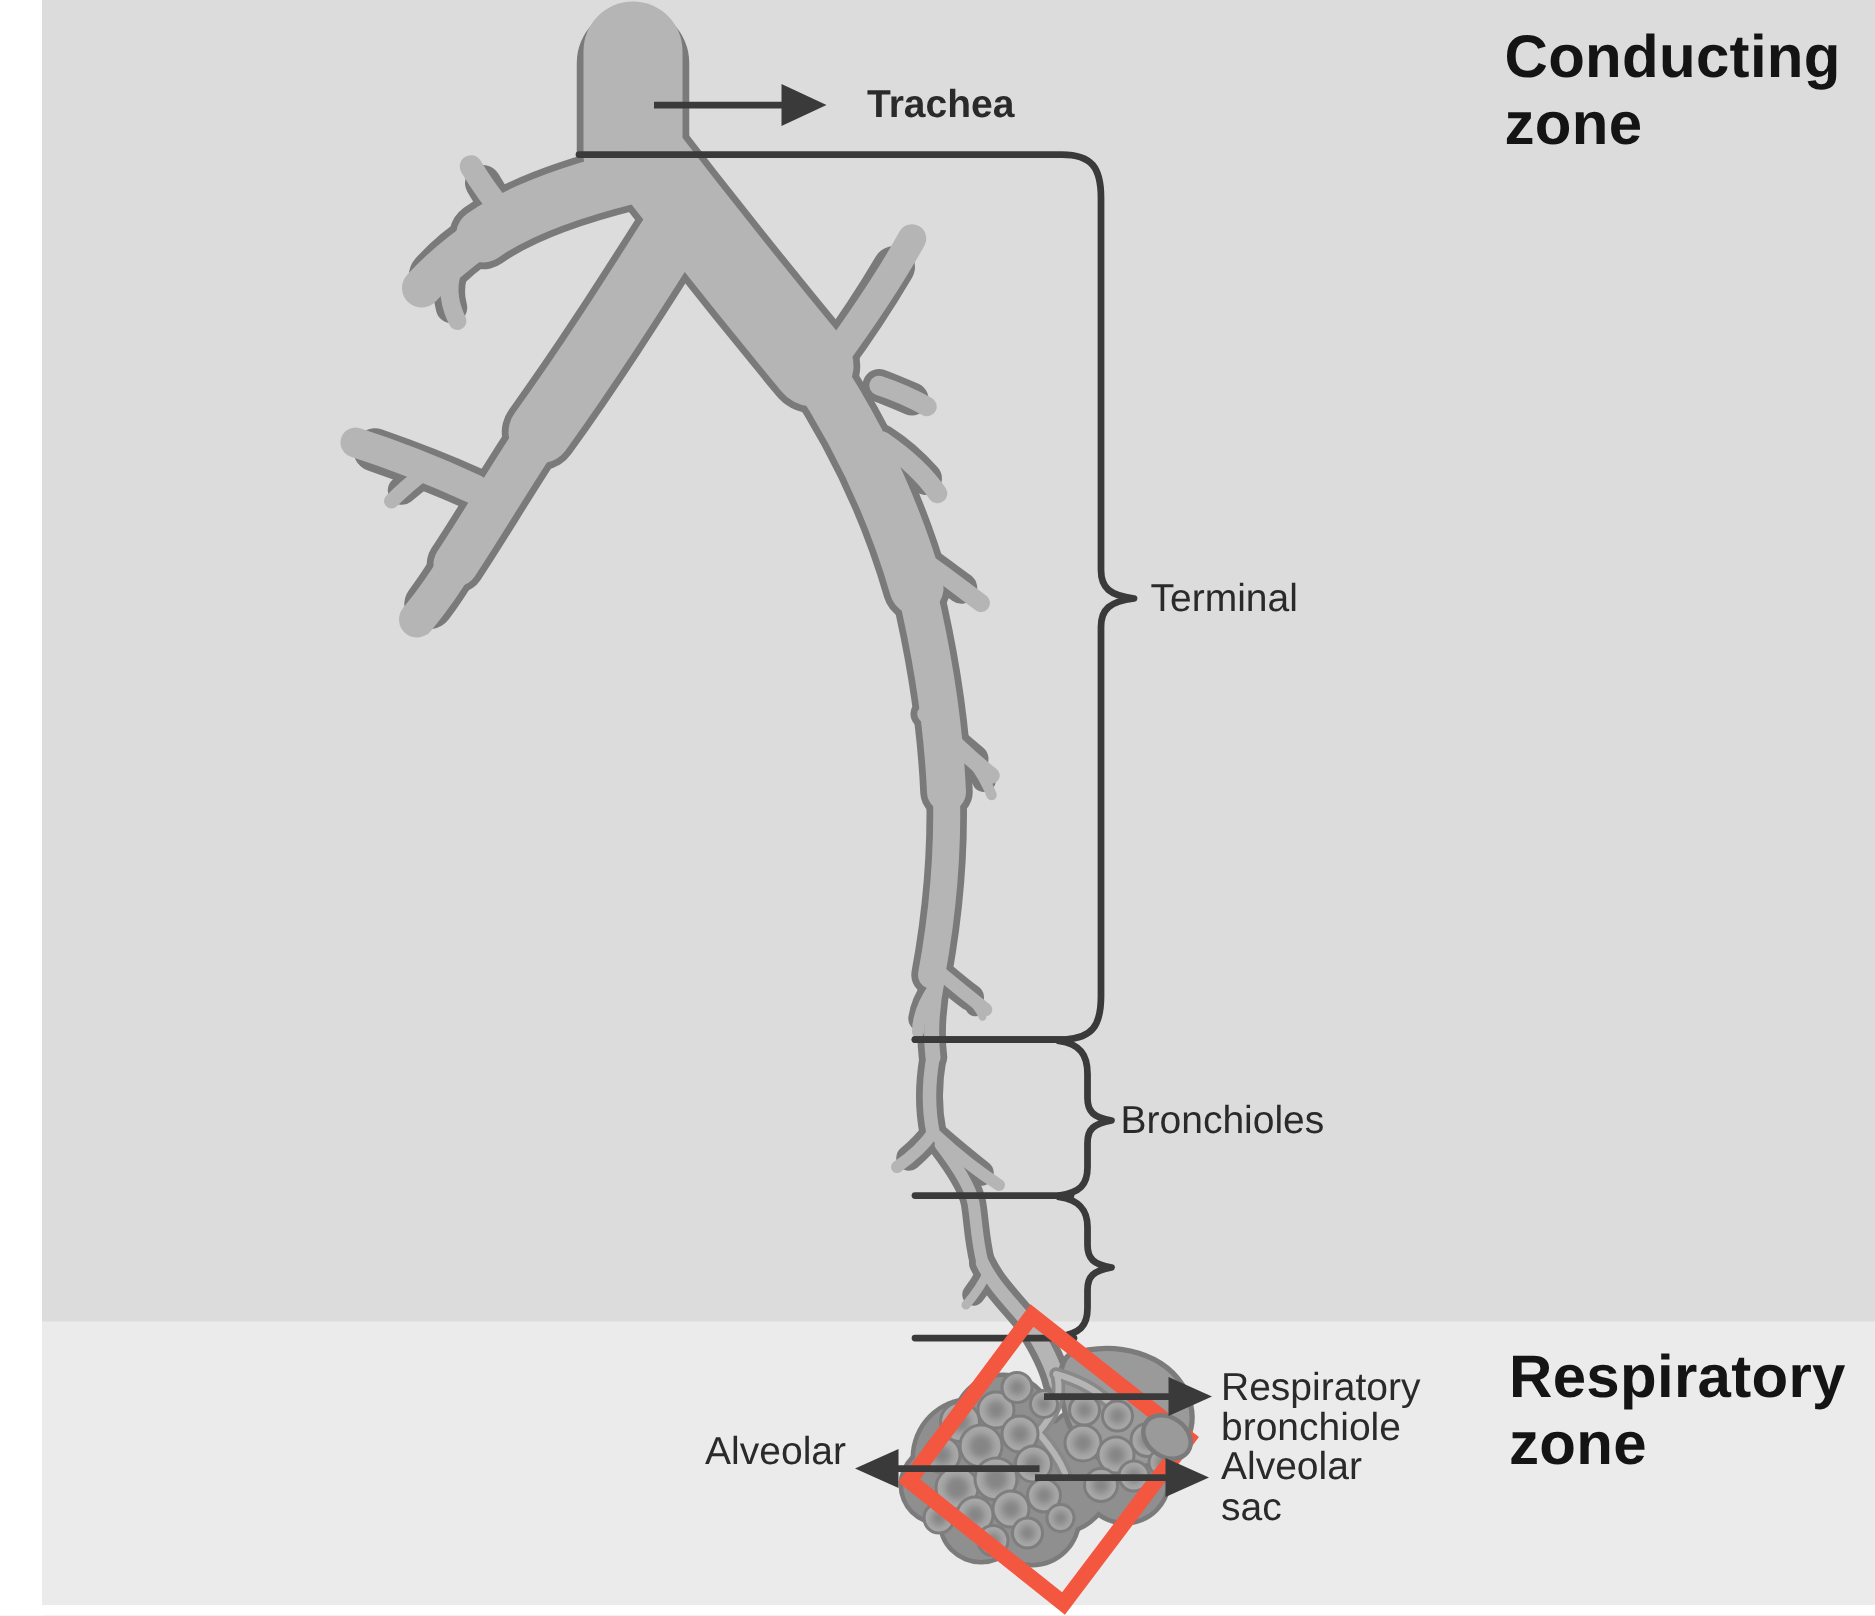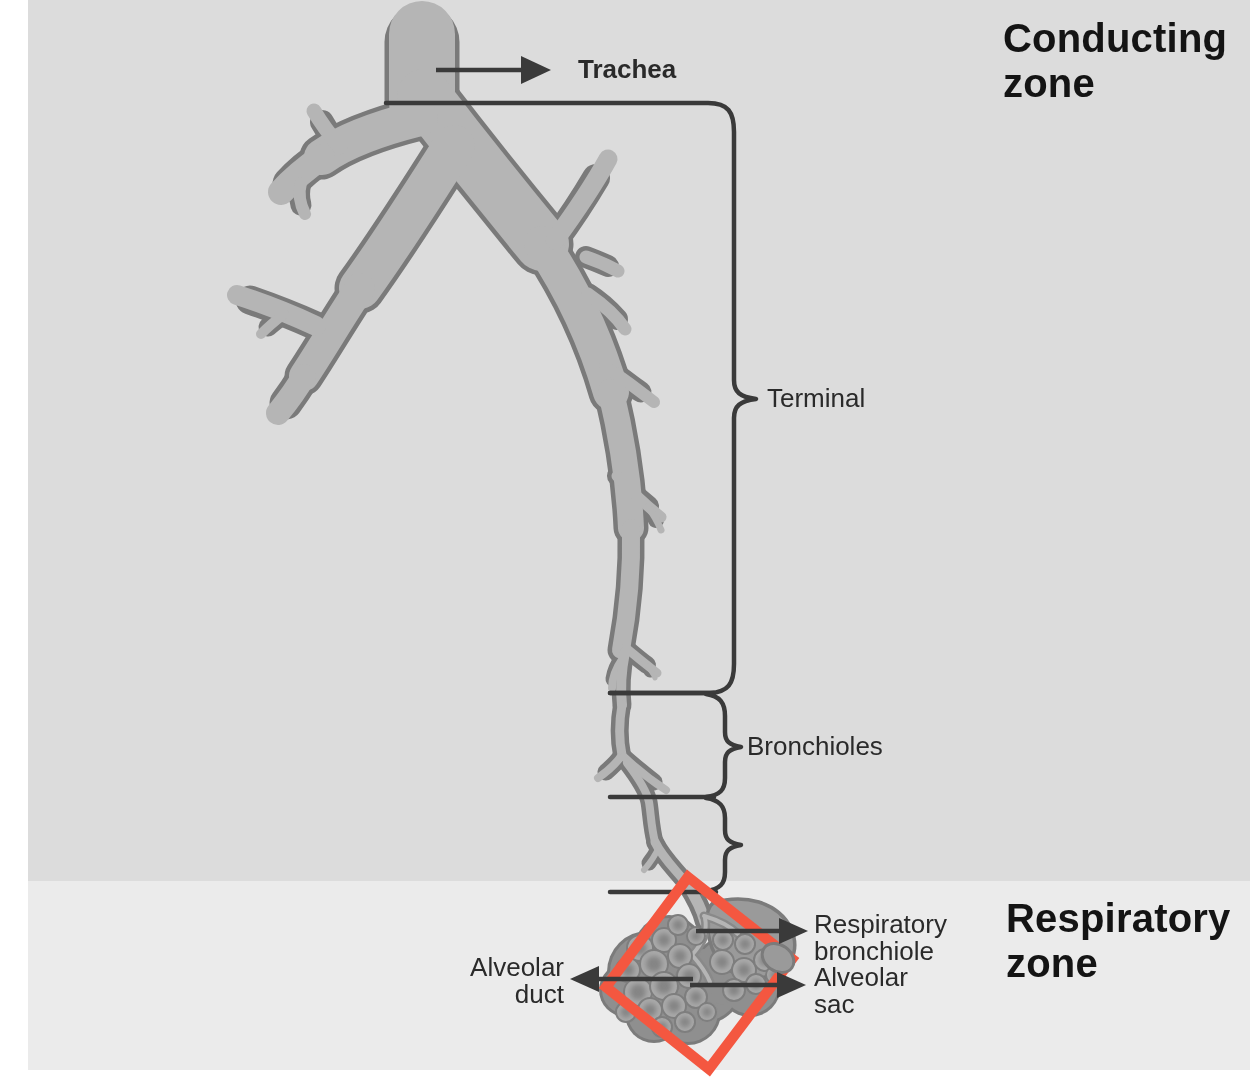--- a/index.html
+++ b/index.html
@@ -243,21 +243,20 @@
 <div class="lbl" style="left:719px;top:733px;">Bronchioles</div>
 
 
 <div class="lbl" style="left:786px;top:911px;">
   <div>Respiratory</div>
   <div>bronchiole</div>
 </div>
 
 <div class="lbl right" style="left:330px;top:954px;width:206px;">
   <div>Alveolar</div>
-  <div>duct</div>
 </div>
 
 <div class="lbl" style="left:786px;top:964px;">
   <div>Alveolar</div>
   <div>sac</div>
 </div>
 
 </div>
 
 </body></html>

